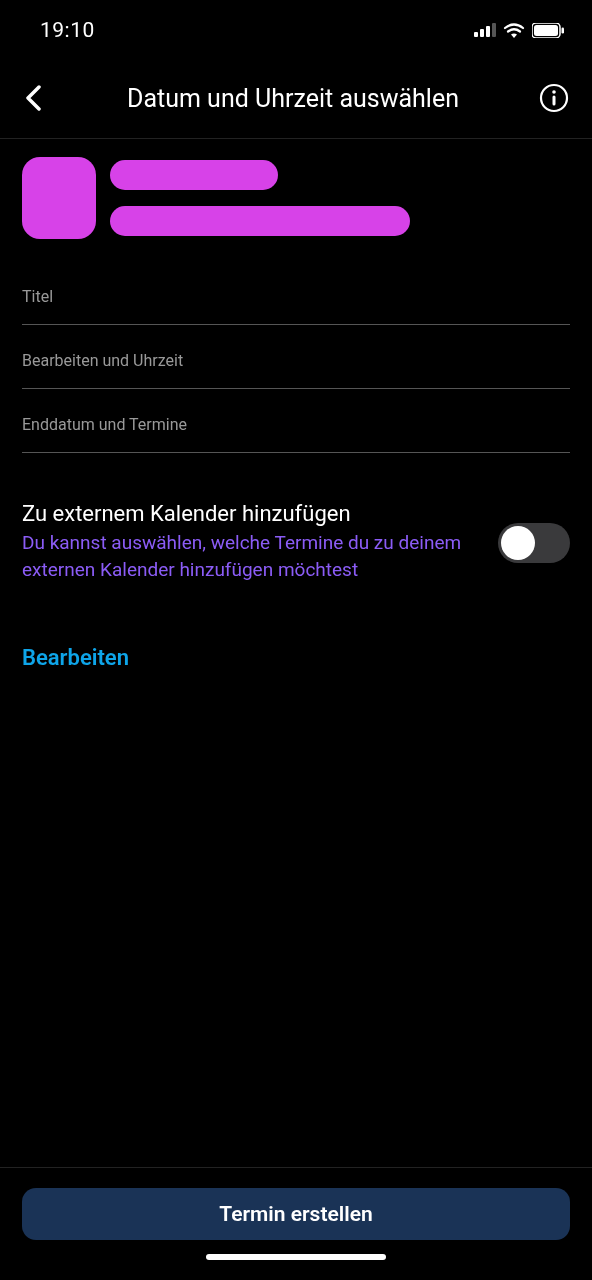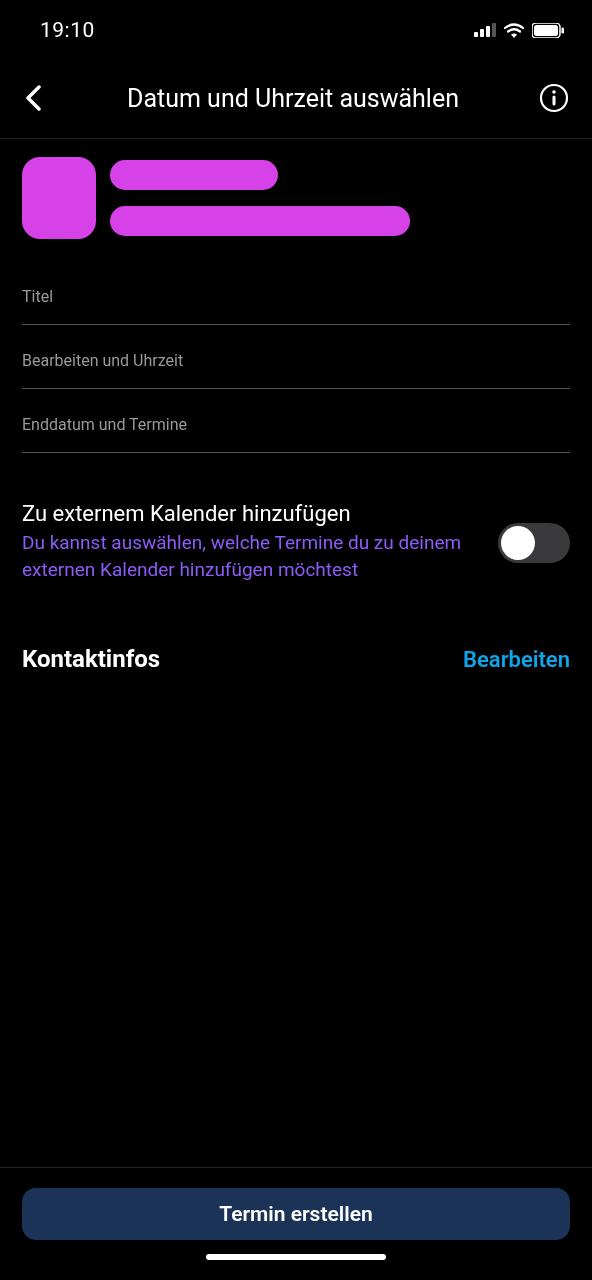--- a/index.html
+++ b/index.html
@@ -256,21 +256,20 @@
     <div class="toggle-text">
       <div class="toggle-title">Zu externem Kalender hinzufügen</div>
       <div class="toggle-desc">Du kannst auswählen, welche Termine du zu deinem externen Kalender hinzufügen möchtest</div>
     </div>
     <div class="toggle">
       <div class="toggle-knob"></div>
     </div>
   </div>
 
   <div class="contact-section">
-    <div class="contact-title">Kontaktinfos</div>
     <div class="edit-link">Bearbeiten</div>
   </div>
 </div>
 
 <div class="footer">
   <div class="create-btn">Termin erstellen</div>
   <div class="home-indicator"></div>
 </div>
 
 </body></html>

